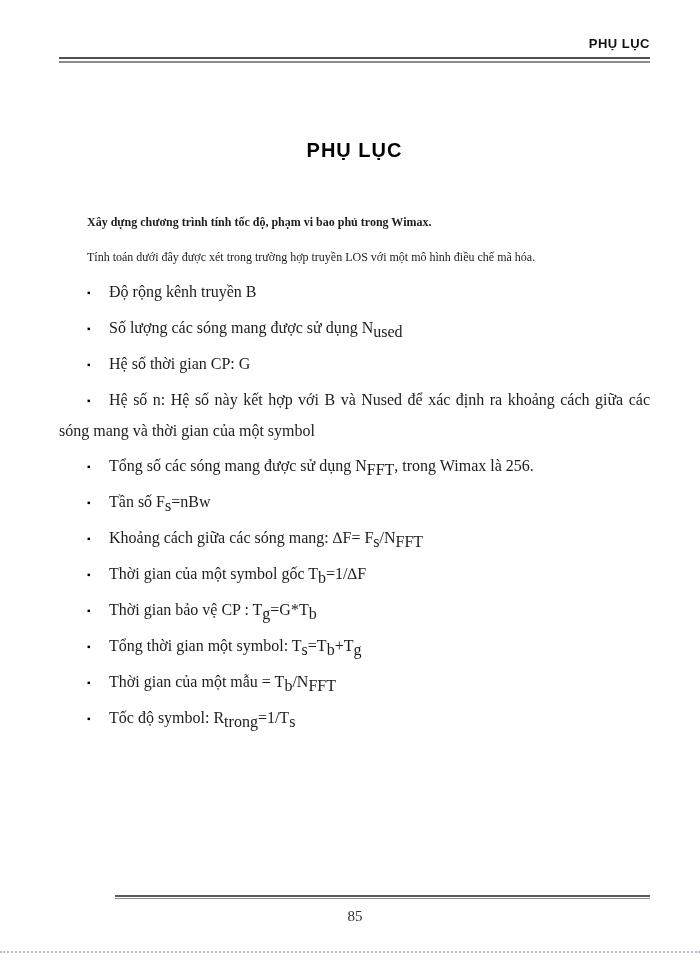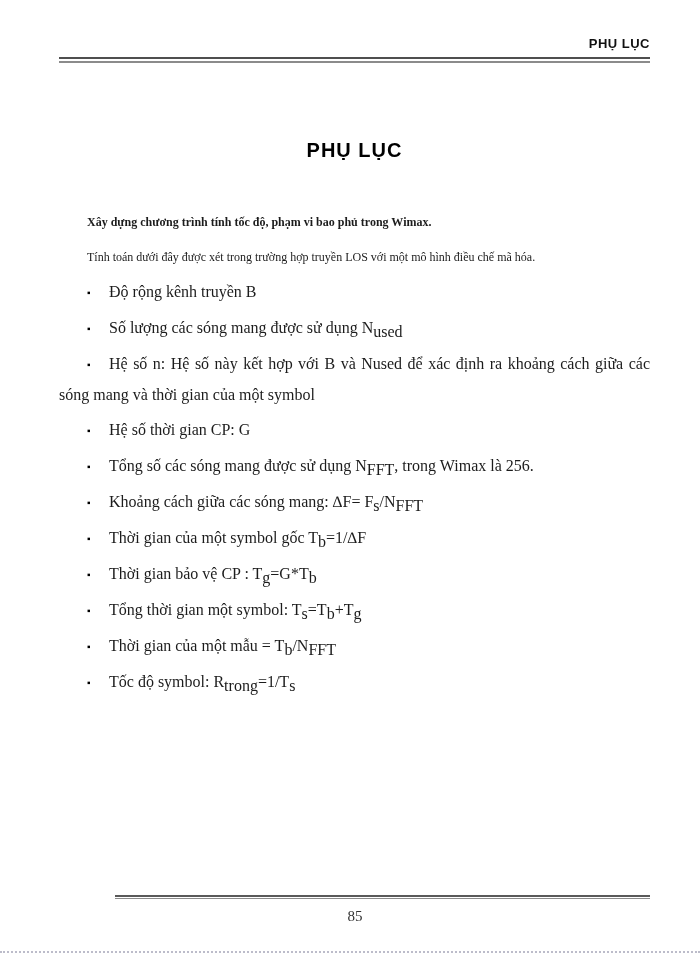--- a/index.html
+++ b/index.html
@@ -87,27 +87,28 @@
 
     <p class="b bold ind">Xây dựng chương trình tính tốc độ, phạm vi bao phủ trong Wimax.</p>
 
 
     <p class="b ind">Tính toán dưới đây được xét trong trường hợp truyền LOS với một mô hình điều chế mã hóa.</p>
 
 
     <div>
       <p class="li"><span class="blt">▪</span><span>Độ rộng kênh truyền B</span></p>
       <p class="li"><span class="blt">▪</span><span>Số lượng các sóng mang được sử dụng N<sub>used</sub></span></p>
+      <p class="li"><span class="blt">▪</span><span>Hệ số thời gian CP: G</span></p>
       <p class="li"><span class="blt">▪</span><span>Hệ số n: Hệ số này kết hợp với B và Nused để xác định ra khoảng cách giữa các sóng mang và thời gian của một symbol</span></p>
-      <p class="li"><span class="blt">▪</span><span>Hệ số thời gian CP: G</span></p>
     </div>
 
 
     <div>
       <p class="li"><span class="blt">▪</span><span>Tổng số các sóng mang được sử dụng N<sub>FFT</sub>, trong Wimax là 256.</span></p>
+      <p class="li"><span class="blt">▪</span><span>Tần số F<sub>s</sub>=nBw</span></p>
       <p class="li"><span class="blt">▪</span><span>Khoảng cách giữa các sóng mang: ∆F= F<sub>s</sub>/N<sub>FFT</sub></span></p>
       <p class="li"><span class="blt">▪</span><span>Thời gian của một symbol gốc T<sub>b</sub>=1/∆F</span></p>
       <p class="li"><span class="blt">▪</span><span>Thời gian bảo vệ CP : T<sub>g</sub>=G*T<sub>b</sub></span></p>
       <p class="li"><span class="blt">▪</span><span>Tổng thời gian một symbol: T<sub>s</sub>=T<sub>b</sub>+T<sub>g</sub></span></p>
       <p class="li"><span class="blt">▪</span><span>Thời gian của một mẫu = T<sub>b</sub>/N<sub>FFT</sub></span></p>
       <p class="li"><span class="blt">▪</span><span>Tốc độ symbol: R<sub>trong</sub>=1/T<sub>s</sub></span></p>
     </div>
 
   </div>
 

